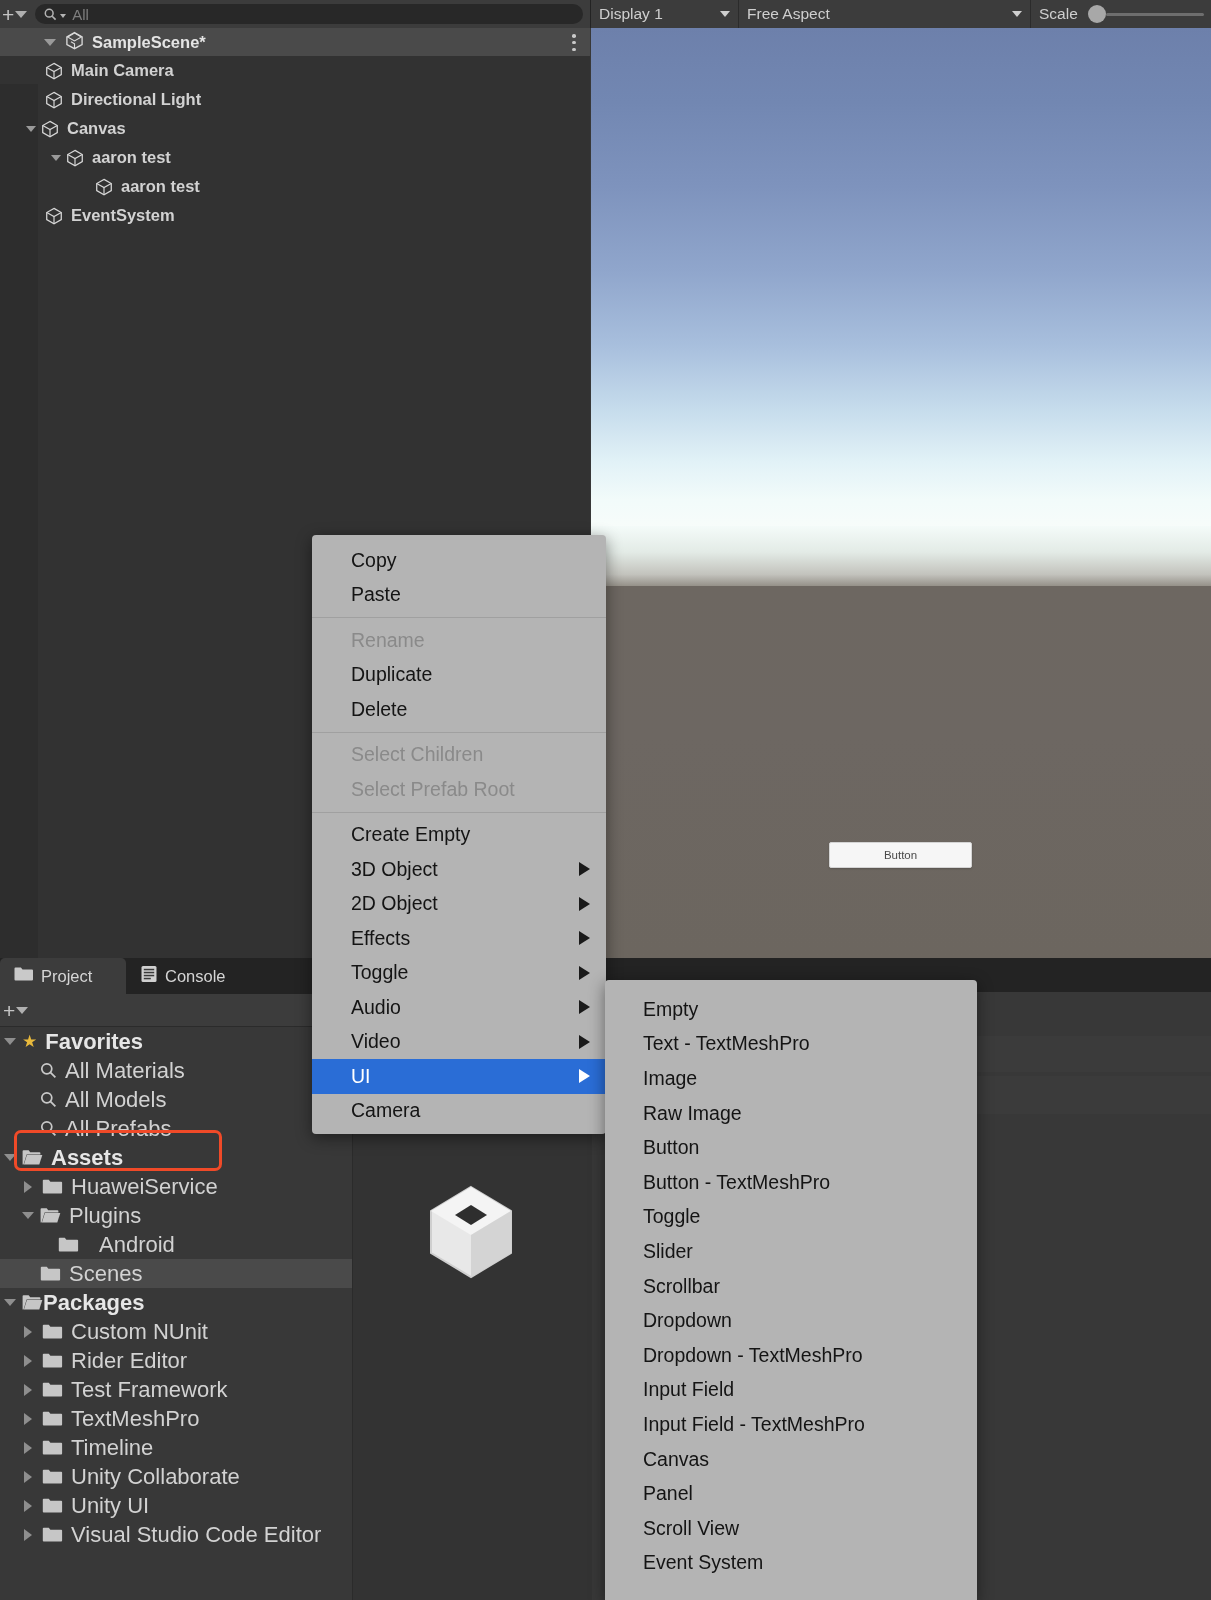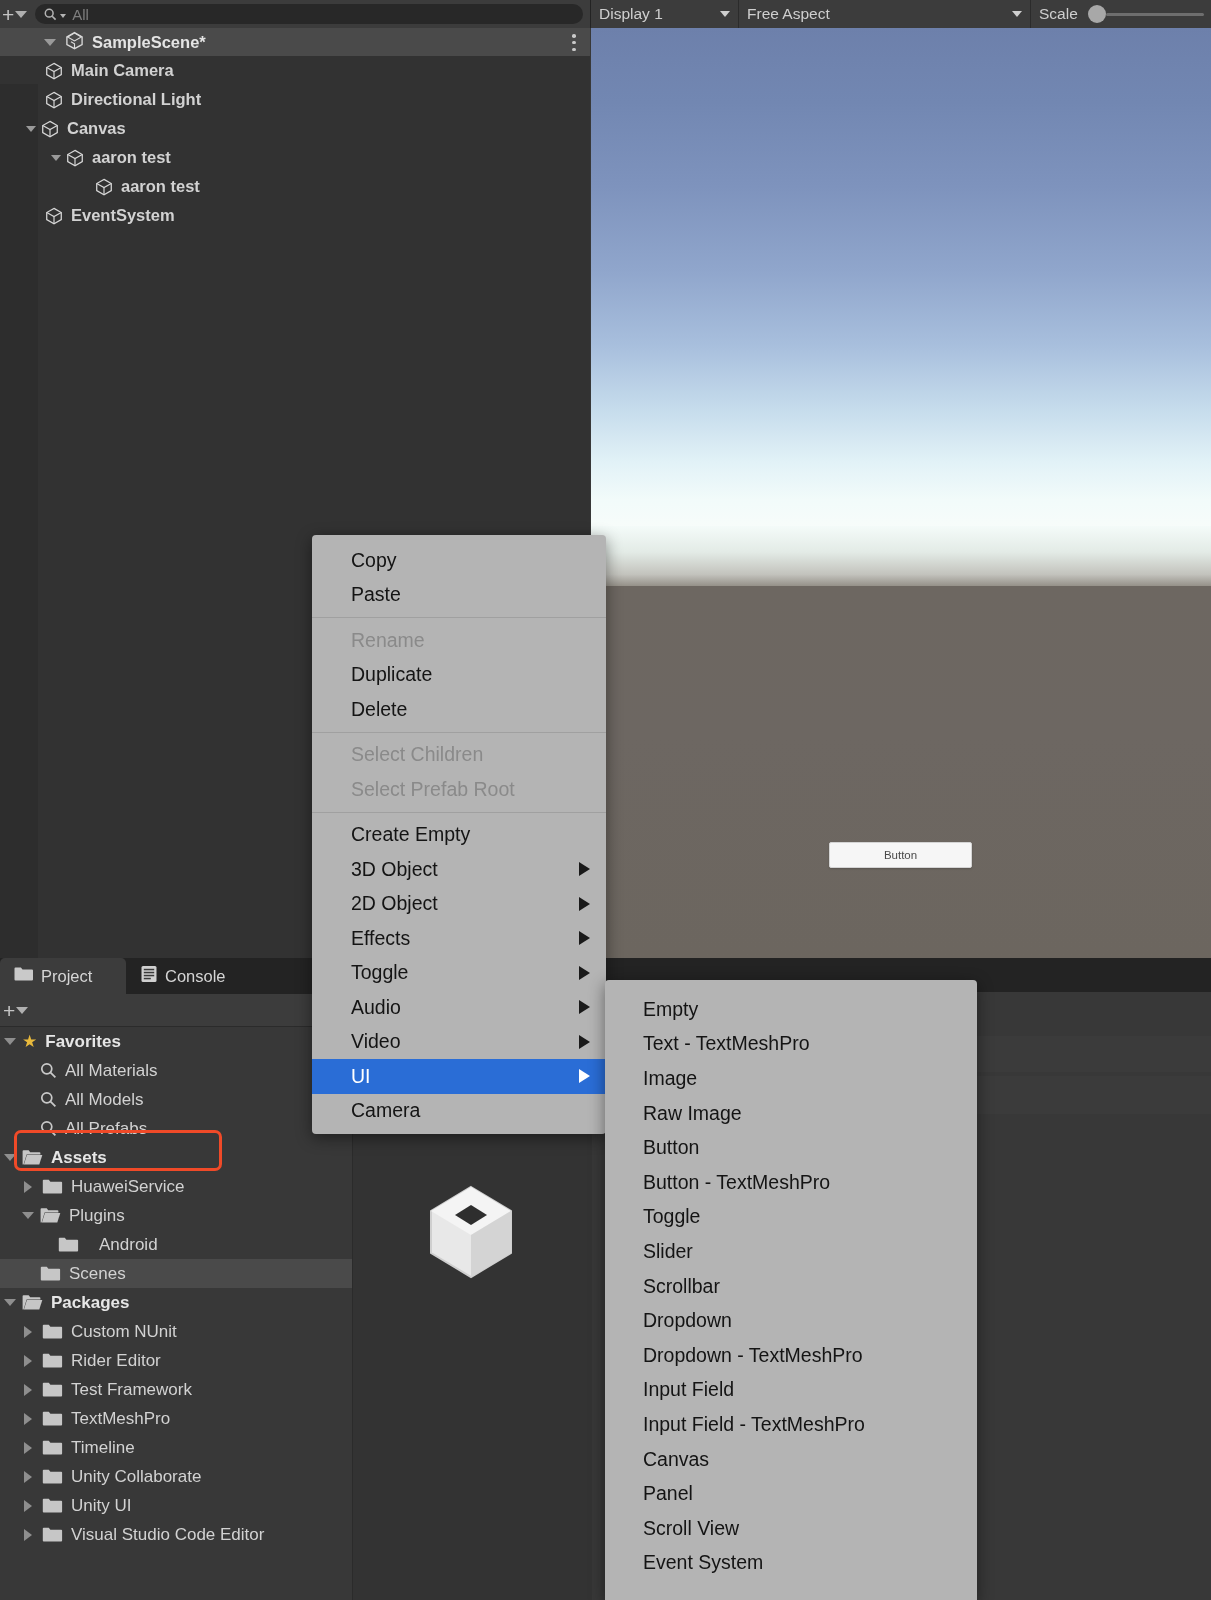--- a/index.html
+++ b/index.html
@@ -131,21 +131,21 @@
   .tab.active{background:#3c3c3c;border-top-left-radius:5px;border-top-right-radius:5px;}
   .tab span{color:#d5d5d5;font-size:16.5px;}
   .tab .folder-ico, .tab .console-ico{flex:none;display:block;}
   #project-subbar{
     position:absolute;left:0;top:36px;width:591px;height:32px;background:#3c3c3c;
     display:flex;align-items:center;border-bottom:1px solid #2b2b2b;
   }
   #project-tree{position:absolute;left:0;top:69px;width:591px;height:573px;background:#383838;}
   .p-row{position:absolute;left:0;width:591px;height:29px;display:flex;align-items:center;}
   .p-row.sel{background:#4a4a4a;}
-  .p-label{color:#d2d2d2;font-size:17px;white-space:nowrap;}
+  .p-label{color:#d2d2d2;font-size:22px;white-space:nowrap;}
   .p-label.bold{font-weight:bold;color:#e6e6e6;}
   .tri-r{
     width:0;height:0;border-top:6px solid transparent;border-bottom:6px solid transparent;
     border-left:8px solid #8e8e8e;flex:none;
   }
   .tri-d{
     width:0;height:0;border-left:6px solid transparent;border-right:6px solid transparent;
     border-top:7px solid #8e8e8e;flex:none;
   }
   .star{color:#e8b93c;font-size:17px;line-height:1;flex:none;}
@@ -466,21 +466,21 @@
         <div class="p-row" style="top: 261px;">
           <span style="display:inline-block;width:4px"></span>
           <span class="tri-d"></span>
           <span style="width:6px;display:inline-block"></span>
           <span>
             <svg class="folder" width="21" height="17" viewBox="0 0 21 17">
               <path d="M0.6 15.4V2.2a.9.9 0 0 1 .9-.9h5.2l1.5 1.9h9.3a.9.9 0 0 1 .9.9v1.3H4.6L1.6 15.4z" fill="#c6c6c6"></path>
               <path d="M4.9 6.1h15.4l-3 9.3H1.9z" fill="#c6c6c6"></path>
             </svg>
           </span>
-          <span class="p-label bold" style="margin-left:8px">Packages</span>
+          <span class="p-label bold" style="">Packages</span>
         </div>
         <div class="p-row" style="top: 290px;">
           <span style="display:inline-block;width:22px"></span>
           <span class="tri-r" style="margin-left:2px"></span>
           <span style="width:10px;display:inline-block"></span>
           <span>
             <svg class="folder" width="21" height="17" viewBox="0 0 21 17">
               <path d="M0.8 2.6a.9.9 0 0 1 .9-.9h5.1l1.6 2h10.8a.9.9 0 0 1 .9.9v9.9a.9.9 0 0 1-.9.9H1.7a.9.9 0 0 1-.9-.9z" fill="#c6c6c6"></path>
             </svg>
           </span>

